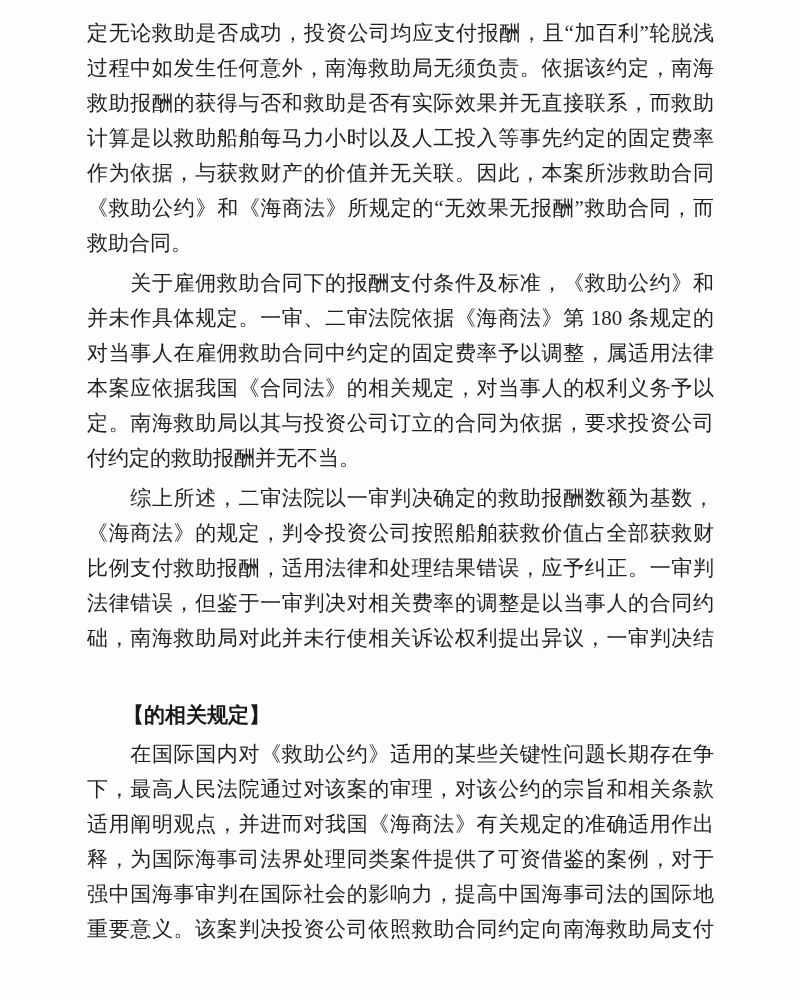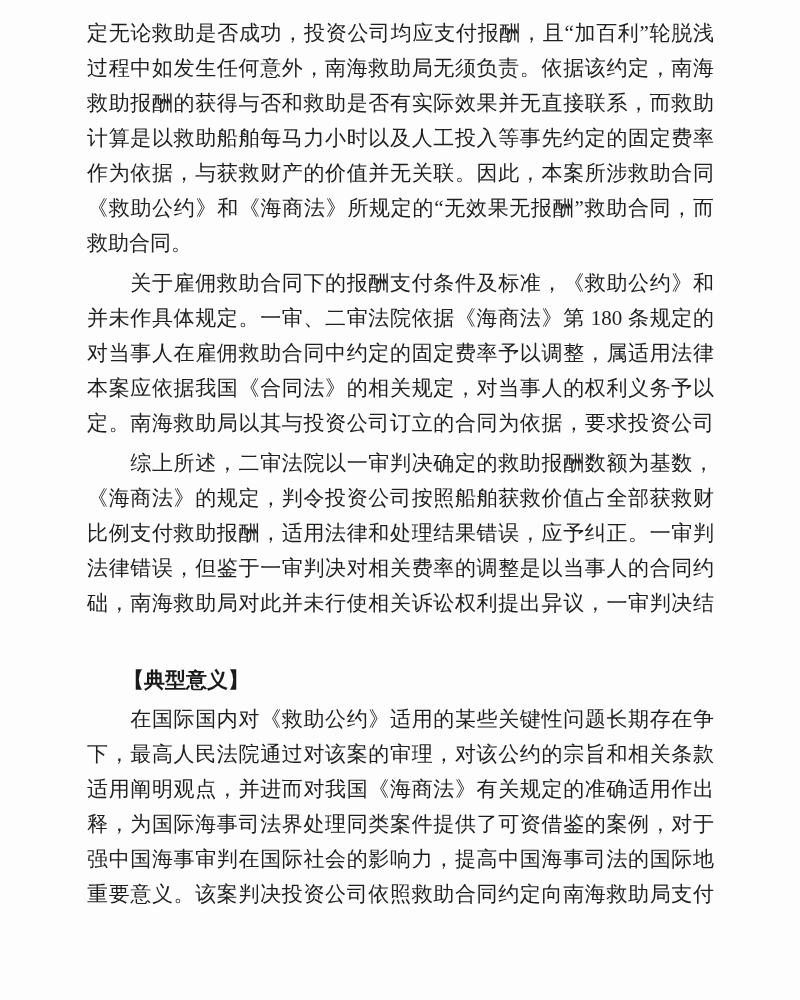--- a/index.html
+++ b/index.html
@@ -64,29 +64,30 @@
         <div class="line">作为依据，与获救财产的价值并无关联。因此，本案所涉救助合同不属于</div>
         <div class="line">《救助公约》和《海商法》所规定的“无效果无报酬”救助合同，而属雇佣</div>
         <div class="line short">救助合同。</div>
       </div>
       <div class="paragraph">
         <div class="line">　　关于雇佣救助合同下的报酬支付条件及标准，《救助公约》和《海商法》</div>
         <div class="line">并未作具体规定。一审、二审法院依据《海商法》第 180 条规定的相关因素</div>
         <div class="line">对当事人在雇佣救助合同中约定的固定费率予以调整，属适用法律错误。</div>
         <div class="line">本案应依据我国《合同法》的相关规定，对当事人的权利义务予以规范和确</div>
         <div class="line">定。南海救助局以其与投资公司订立的合同为依据，要求投资公司全额支</div>
+        <div class="line short">付约定的救助报酬并无不当。</div>
       </div>
       <div class="paragraph">
         <div class="line">　　综上所述，二审法院以一审判决确定的救助报酬数额为基数，依照</div>
         <div class="line">《海商法》的规定，判令投资公司按照船舶获救价值占全部获救财产价值的</div>
         <div class="line">比例支付救助报酬，适用法律和处理结果错误，应予纠正。一审判决适用</div>
         <div class="line">法律错误，但鉴于一审判决对相关费率的调整是以当事人的合同约定为基</div>
         <div class="line">础，南海救助局对此并未行使相关诉讼权利提出异议，一审判决结果可予</div>
       </div>
-      <div class="heading">【典型意义】</div>
+      <div class="heading">【的相关规定】</div>
       <div class="paragraph">
         <div class="line">　　在国际国内对《救助公约》适用的某些关键性问题长期存在争议的情形</div>
         <div class="line">下，最高人民法院通过对该案的审理，对该公约的宗旨和相关条款的理解</div>
         <div class="line">适用阐明观点，并进而对我国《海商法》有关规定的准确适用作出了解</div>
         <div class="line">释，为国际海事司法界处理同类案件提供了可资借鉴的案例，对于不断增</div>
         <div class="line">强中国海事审判在国际社会的影响力，提高中国海事司法的国际地位具有</div>
         <div class="line">重要意义。该案判决投资公司依照救助合同约定向南海救助局支付救助报</div>
       </div>
     </div>
 </div>

